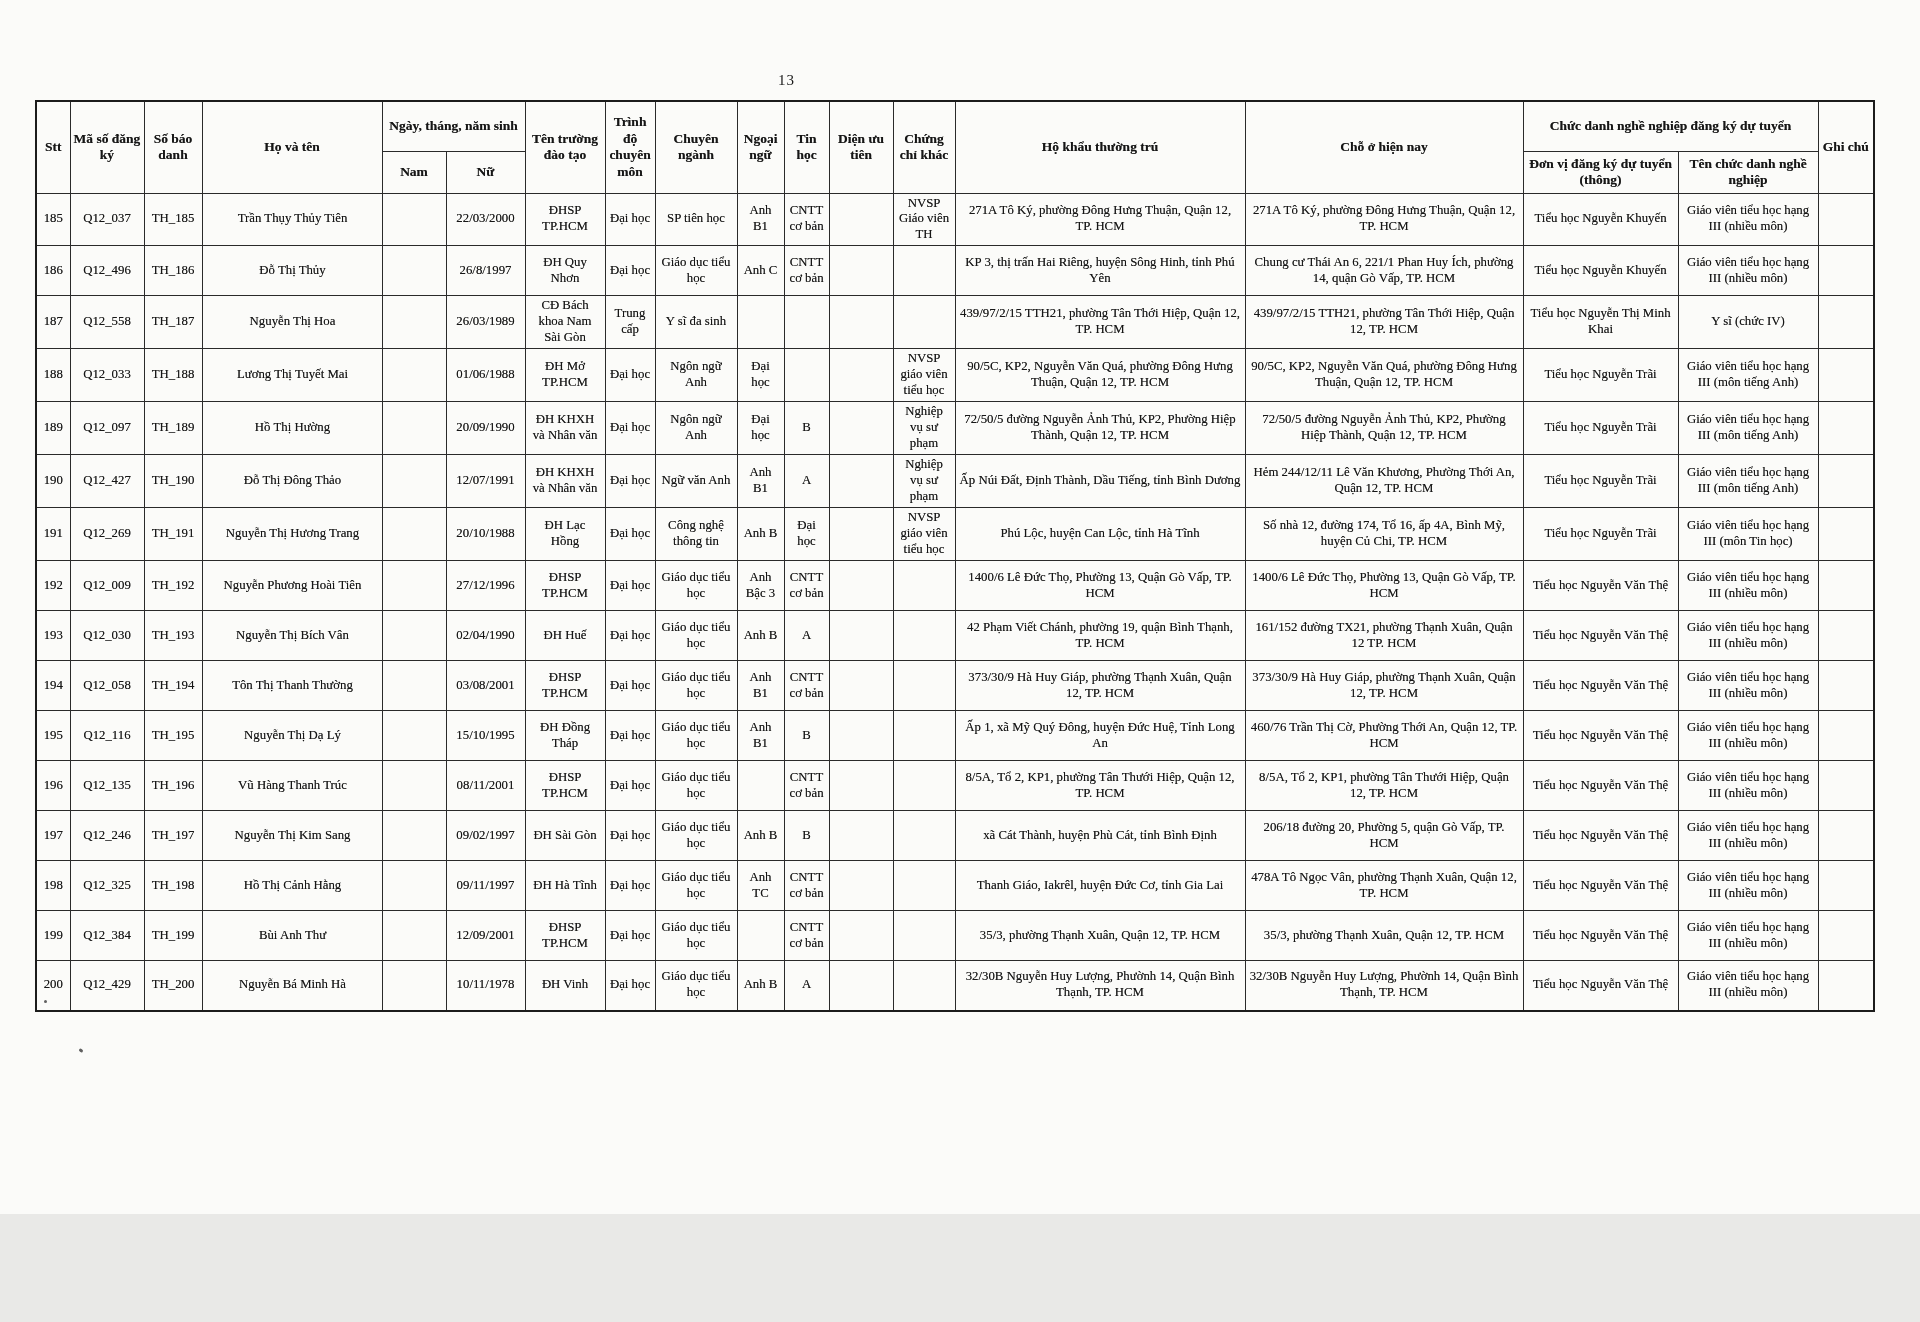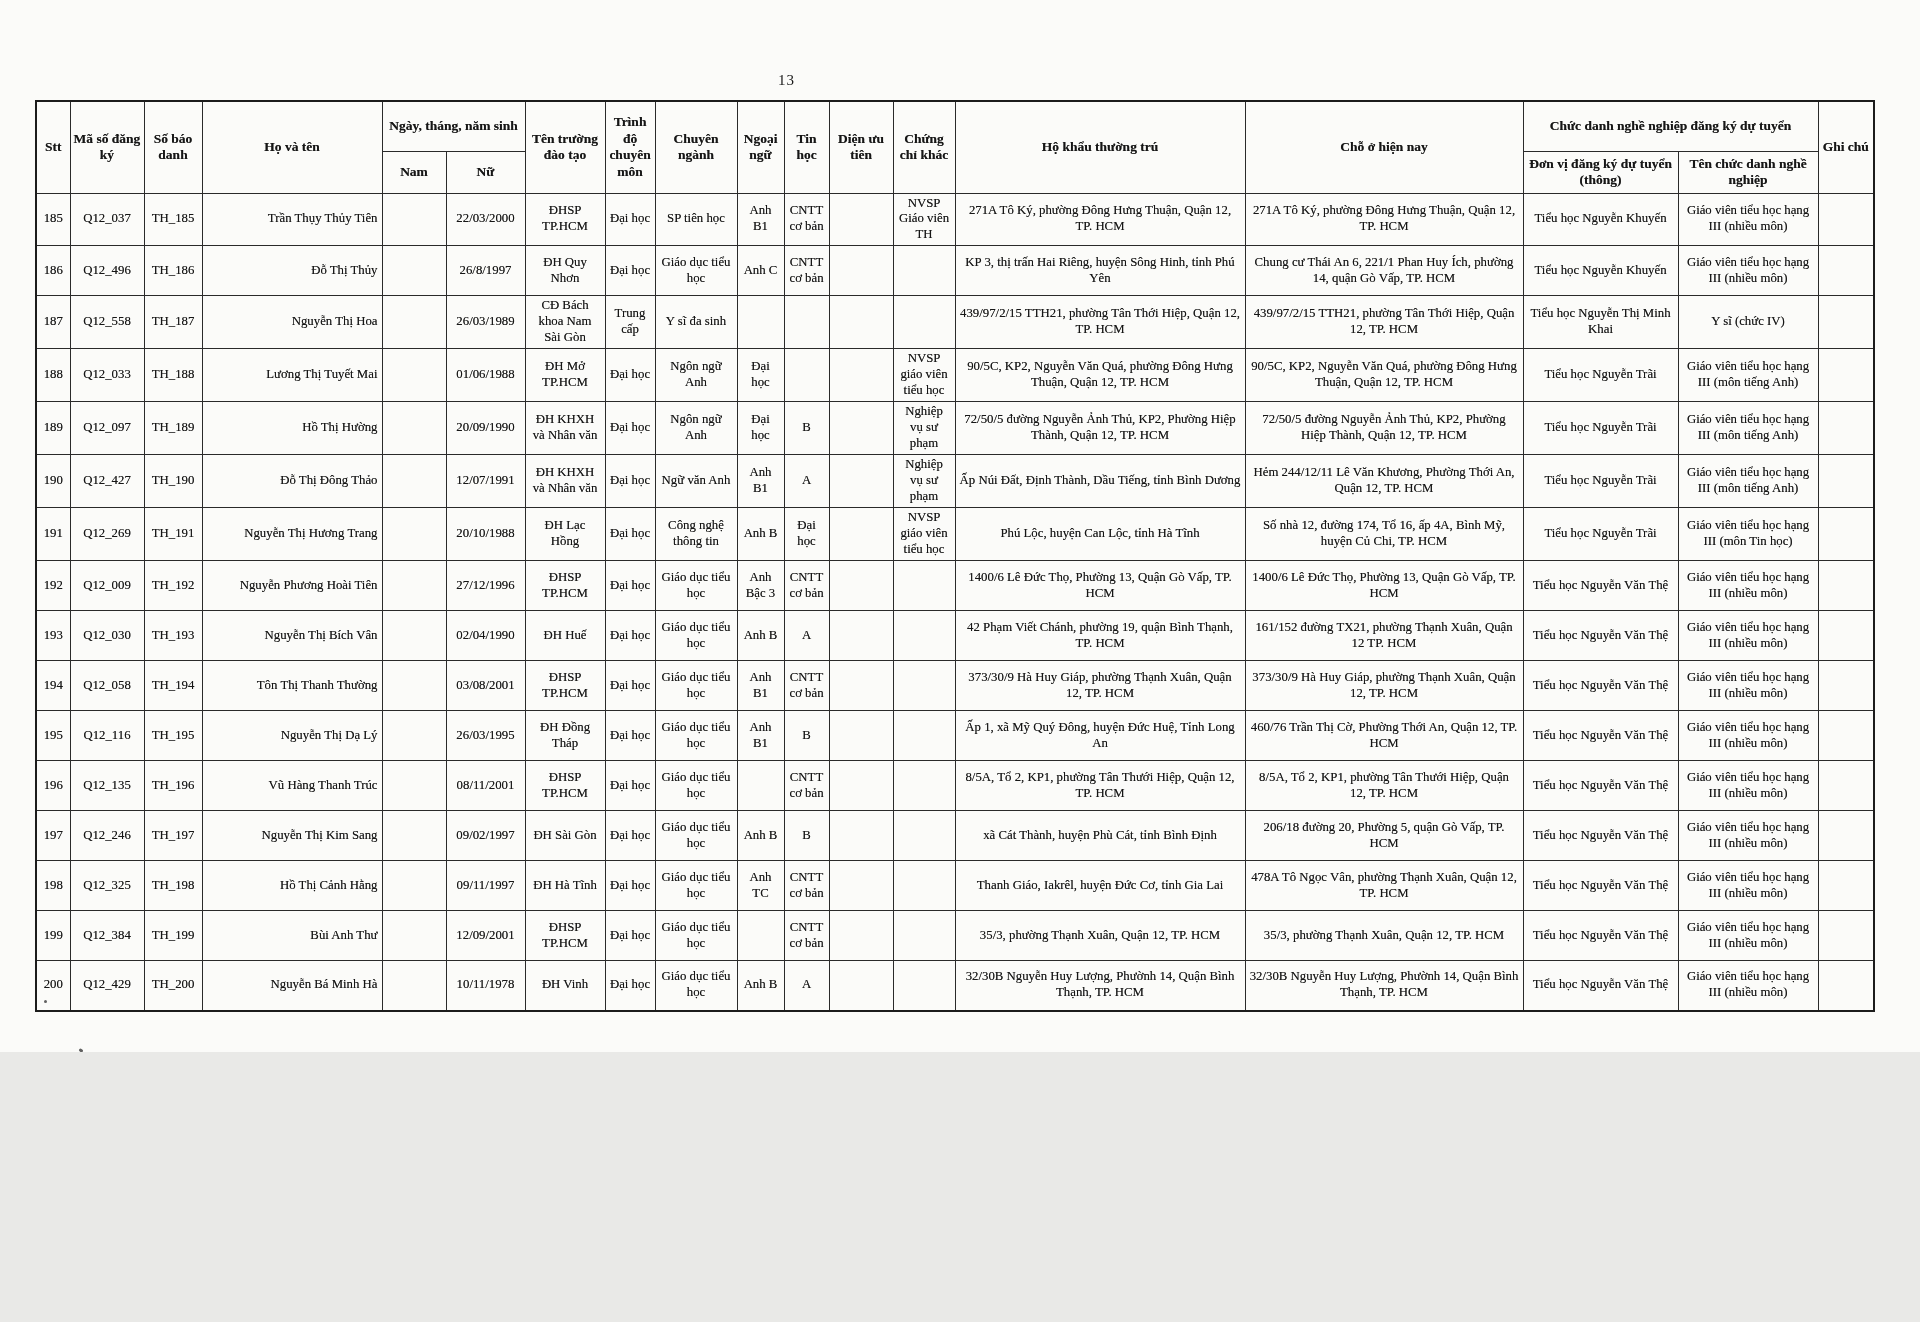--- a/index.html
+++ b/index.html
@@ -1,18 +1,18 @@
 <!DOCTYPE html>
 <html><head>
 <meta charset="utf-8">
 <style>
   html,body { margin:0; padding:0; background:#e9e9e7; }
   .page {
     position:relative;
-    width:1920px; height:1052px;
+    width:1920px; height:1214px;
     background:#fbfbf9;
     font-family:"Liberation Serif","DejaVu Serif",serif;
     color:#161616;
     overflow:hidden;
   }
   .page-number {
     position:absolute; left:778px; top:72px;
     font-size:15px; letter-spacing:1px;
   }
   table.roster {
@@ -34,21 +34,21 @@
     font-size:13.5px;
     line-height:1.22;
     padding:2px 2px;
   }
   td {
     font-size:12.8px;
     line-height:1.25;
     padding:2px 4px;
     word-wrap:break-word;
   }
-  td.al { text-align:right; padding-left:5px; }
+  td.al { text-align:center; padding-left:5px; }
   tr.h1 { height:50px; }
   tr.h2 { height:42px; }
   tbody tr { height:50px; }
   .speck {
     position:absolute; background:#3a3a3a; border-radius:50%;
     opacity:0.8;
   }
   .speck-1 { left:44px; top:1000px; width:3px; height:3px; }
   .speck-2 { left:79px; top:1049px; width:4px; height:3px; transform:rotate(35deg); border-radius:40%; }
 </style>
@@ -306,21 +306,21 @@
           <td>Tiểu học Nguyễn Văn Thệ</td>
           <td>Giáo viên tiểu học hạng III (nhiều môn)</td>
           <td></td>
         </tr>
         <tr>
           <td>195</td>
           <td>Q12_116</td>
           <td>TH_195</td>
           <td class="al">Nguyễn Thị Dạ Lý</td>
           <td></td>
-          <td>26/03/1995</td>
+          <td>15/10/1995</td>
           <td>ĐH Đồng Tháp</td>
           <td>Đại học</td>
           <td>Giáo dục tiểu học</td>
           <td>Anh B1</td>
           <td>B</td>
           <td></td>
           <td></td>
           <td>Ấp 1, xã Mỹ Quý Đông, huyện Đức Huệ, Tỉnh Long An</td>
           <td>460/76 Trần Thị Cờ, Phường Thới An, Quận 12, TP. HCM</td>
           <td>Tiểu học Nguyễn Văn Thệ</td>

